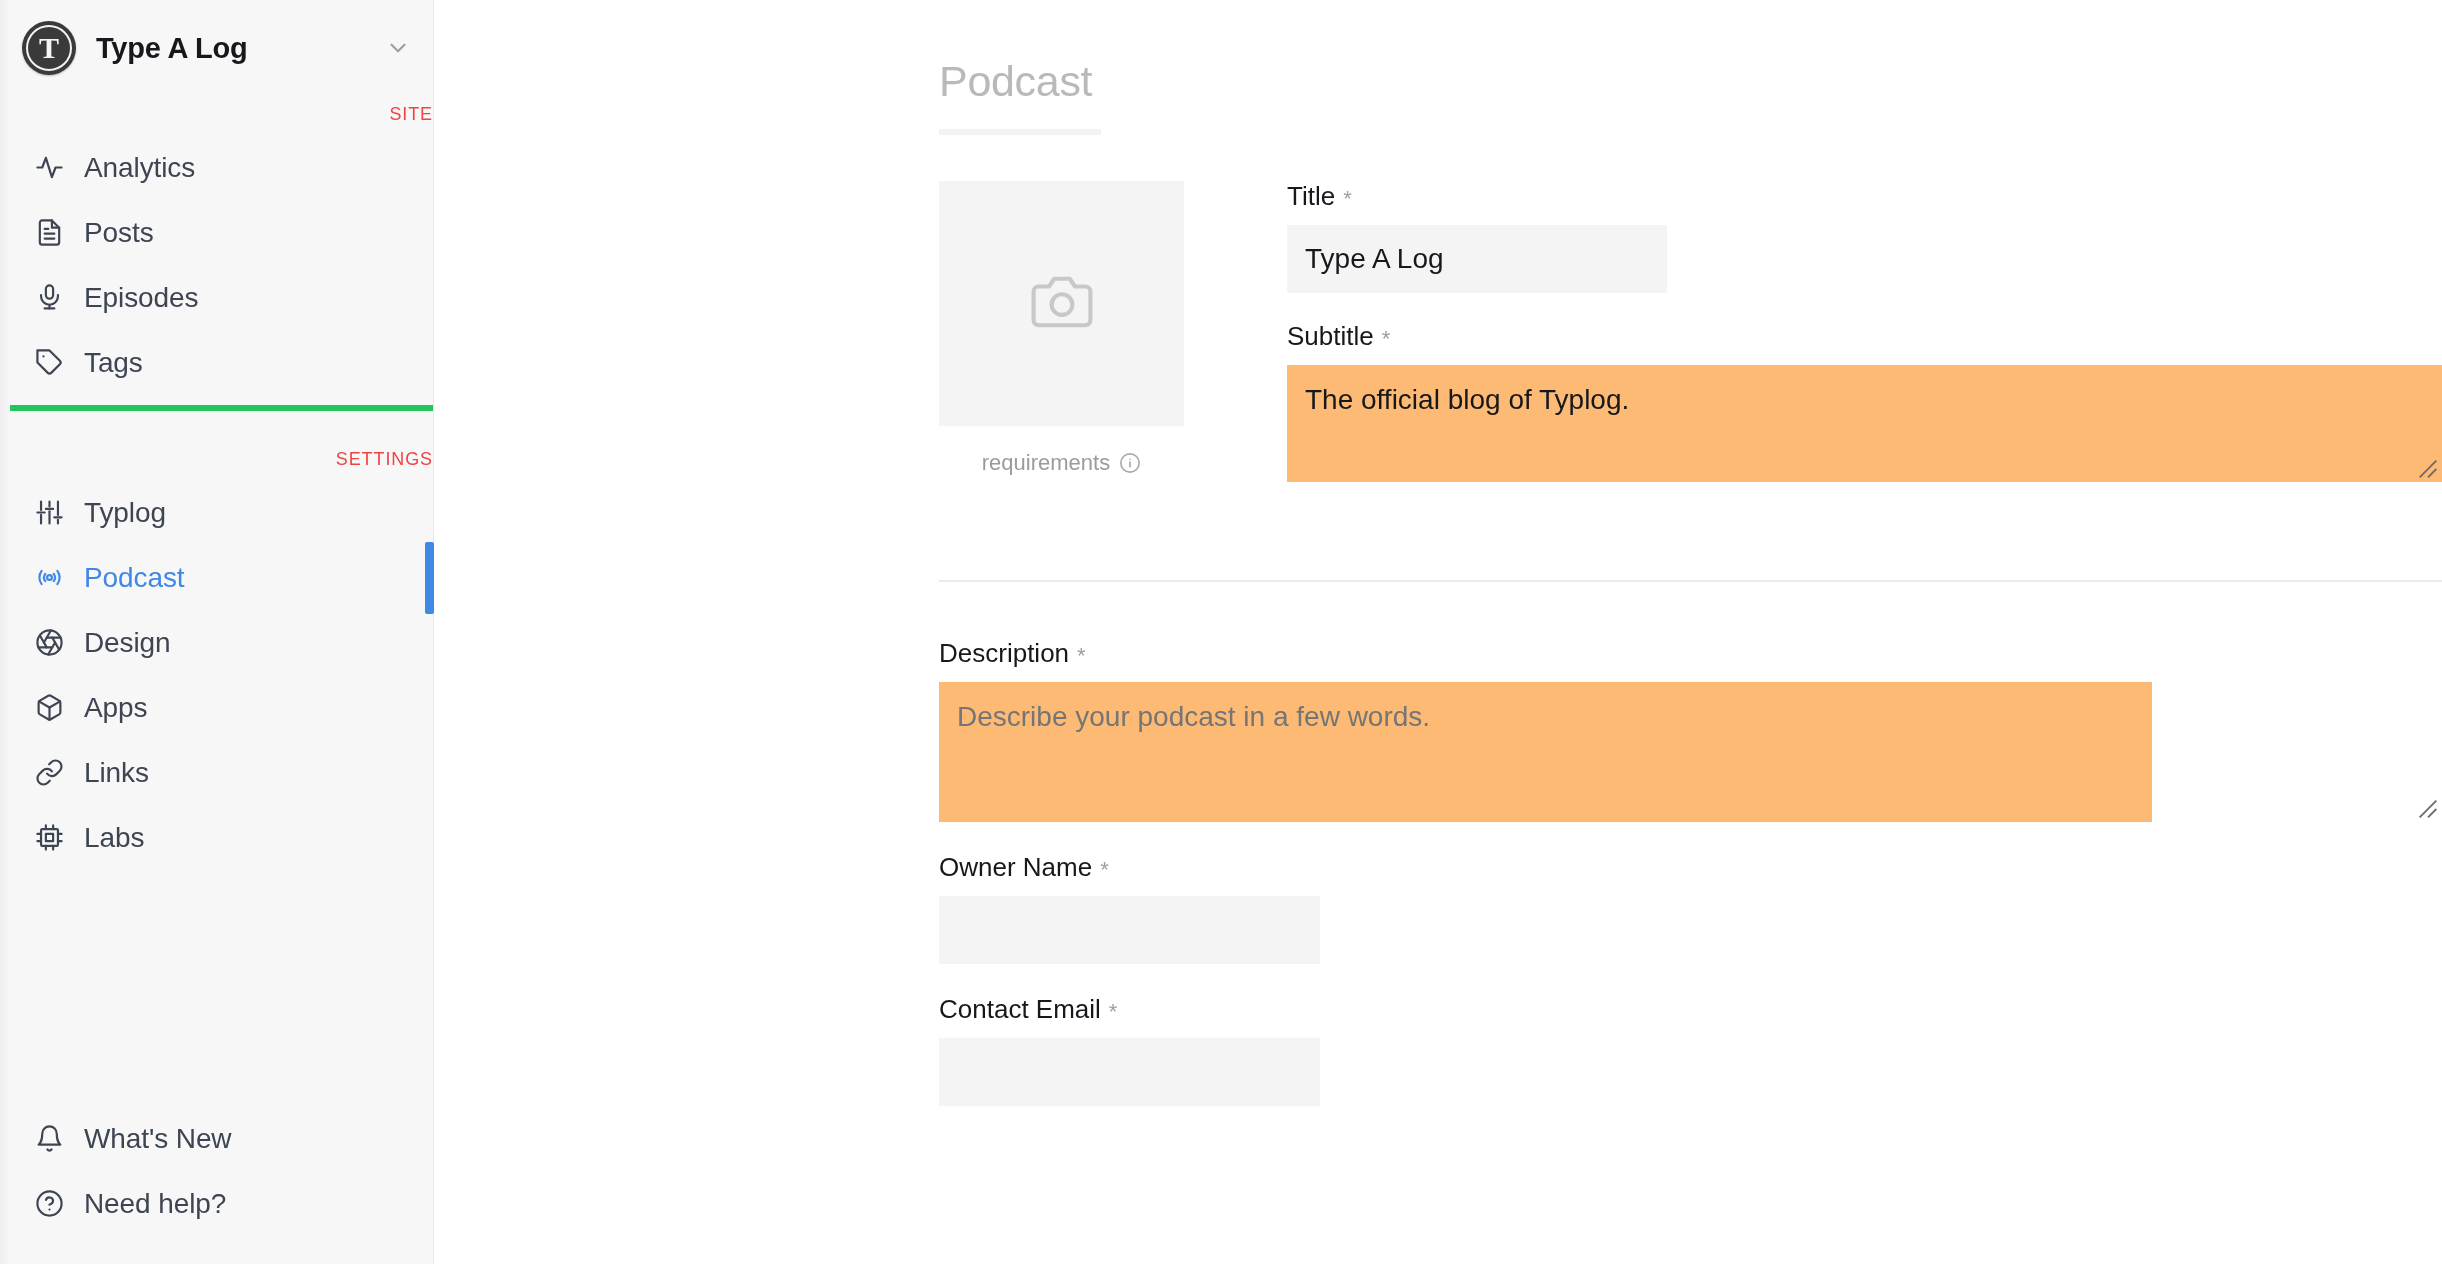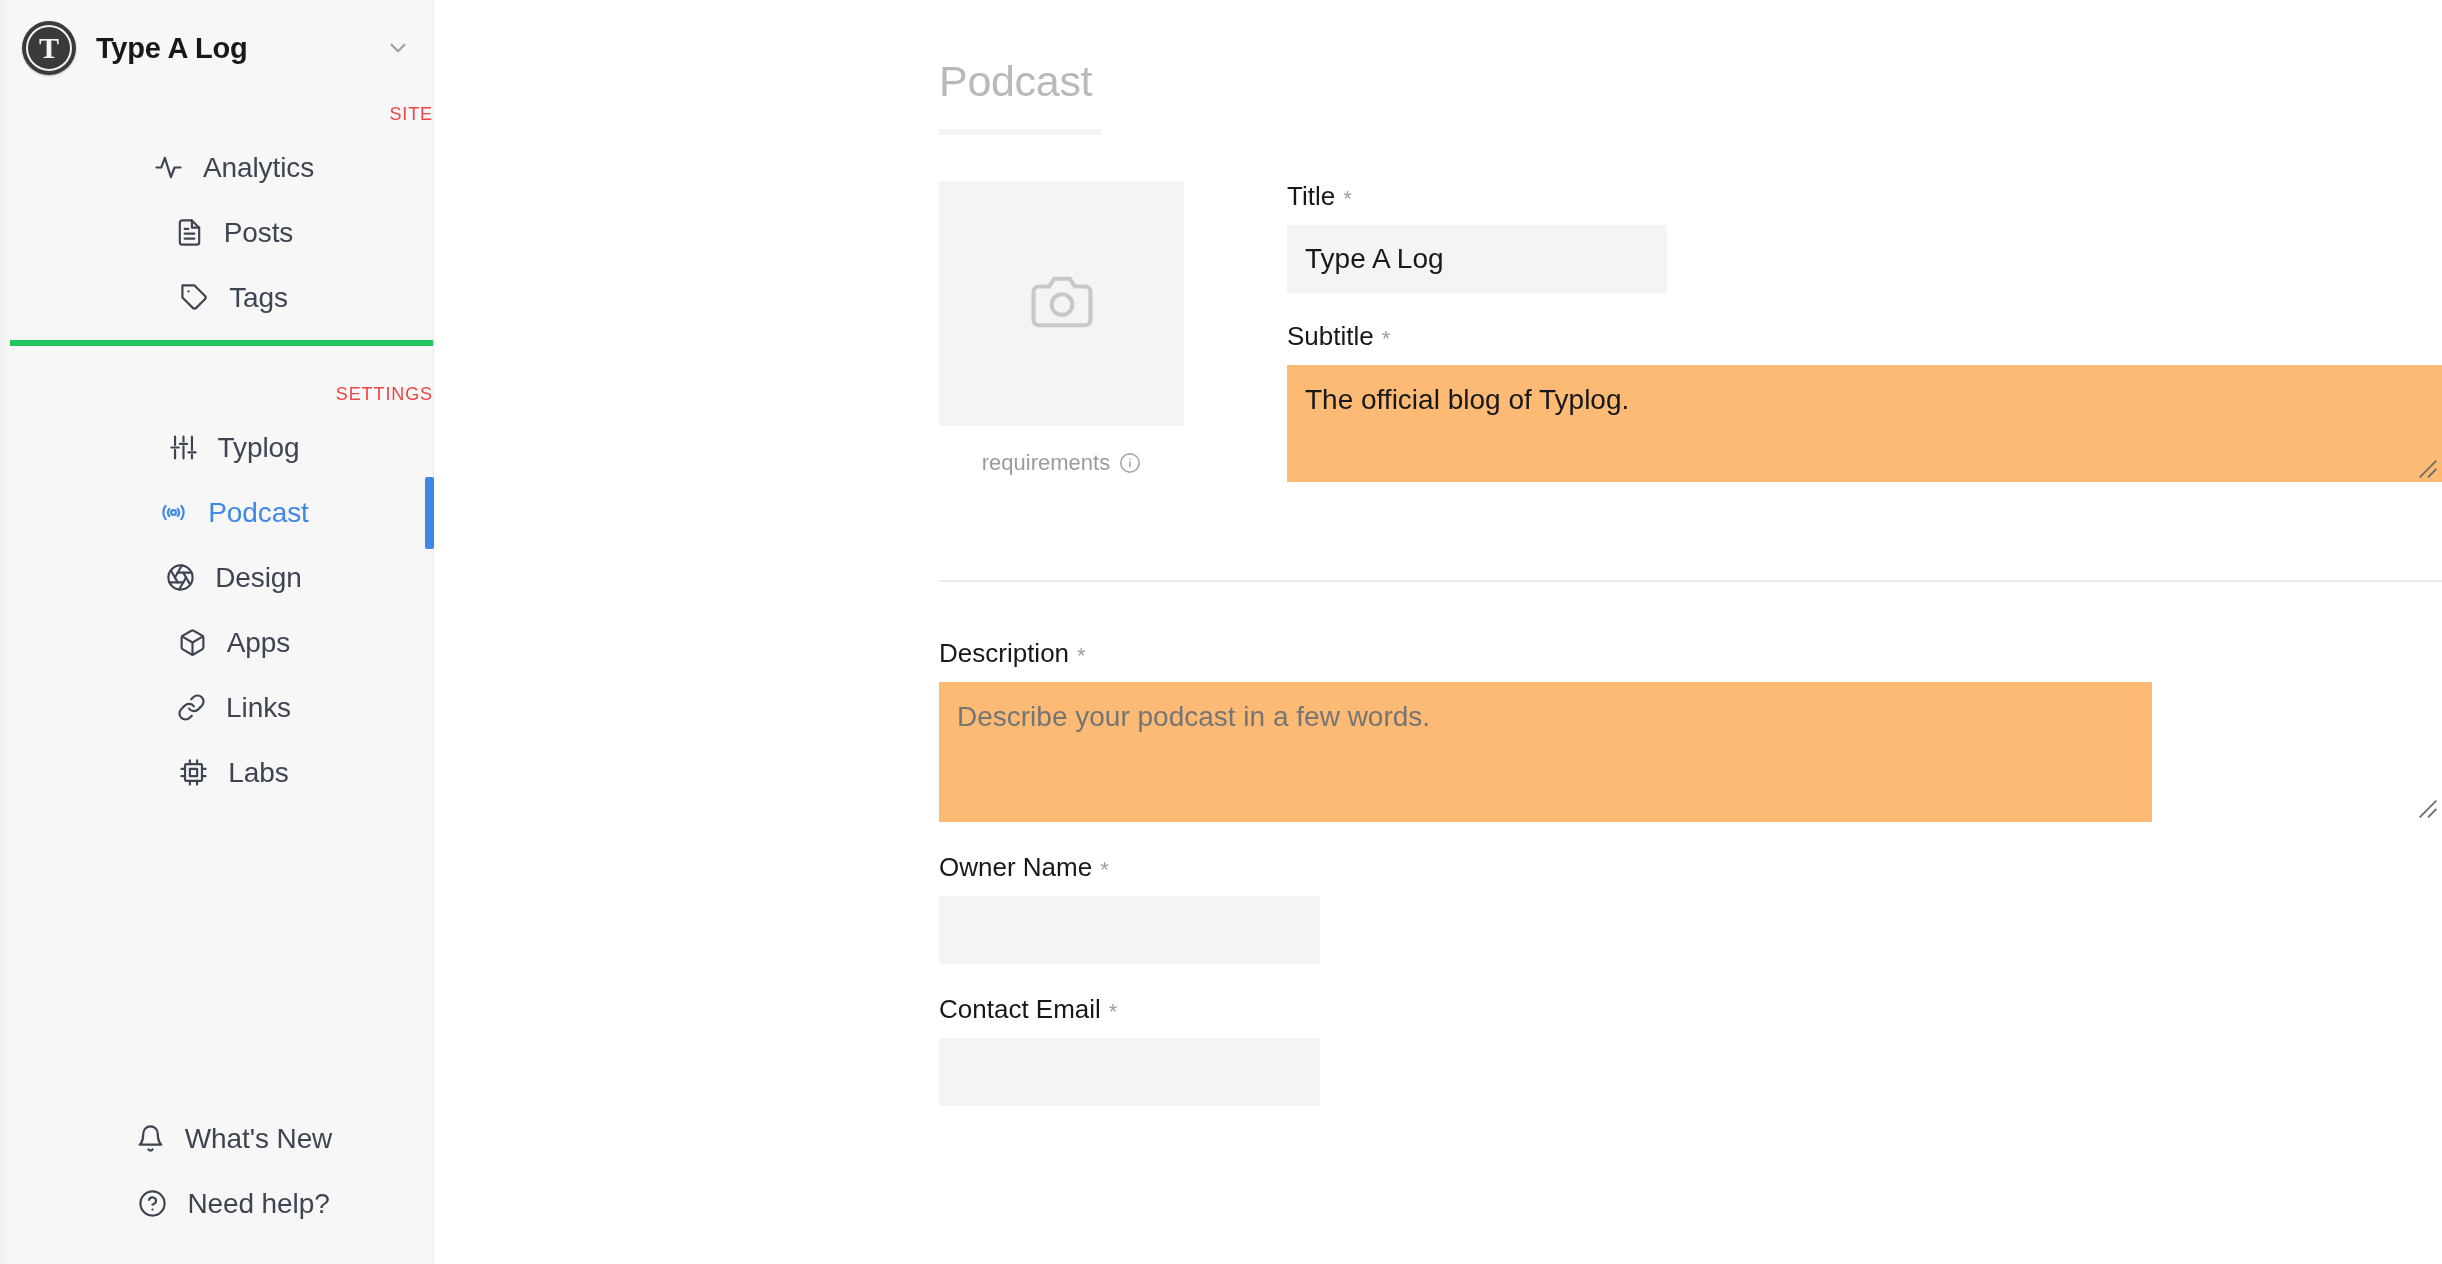--- a/index.html
+++ b/index.html
@@ -61,21 +61,21 @@
   .nav-section.with-rule { border-top:6px solid #22c55e; padding-top:26px; }
   .nav-label {
     font-size:18px; color:#ef4444; letter-spacing:.9px;
     padding:12px 0 10px 34px; font-weight:400;text-align:right;
   }
   .nav-item {
     display:flex; align-items:center; gap:19px;
     padding:8px 0 8px 34px;
     height:65px;
     font-size:28px; color:#3e4552; cursor:pointer;
-    white-space:nowrap; letter-spacing:-.1px;justify-content:center;
+    white-space:nowrap; letter-spacing:-.1px;
   }
   .nav-item .ico { width:31px; height:31px; flex:0 0 31px; display:flex; align-items:center; justify-content:center; }
   .nav-item.active { color:#3f88e5; }
   .nav-item.active .ico { color:#3f88e5; }
 
   .active-indicator{
     position:absolute; right:-1px; width:9px; height:72px;
     background:#3f88e5; border-radius:2px;
   }
 
@@ -190,20 +190,31 @@
               <path d="M14 2H6a2 2 0 0 0-2 2v16a2 2 0 0 0 2 2h12a2 2 0 0 0 2-2V8z"></path>
               <polyline points="14 2 14 8 20 8"></polyline>
               <line x1="8" y1="13" x2="16" y2="13"></line>
               <line x1="8" y1="17" x2="16" y2="17"></line>
               <line x1="8" y1="9" x2="11" y2="9"></line>
             </svg>
         </span>
         <span>Posts</span>
       </div>
 
+      <div class="nav-item">
+        <span class="ico">
+          <svg width="29" height="29" viewBox="0 0 24 24" fill="none" stroke="currentColor" stroke-width="1.8" stroke-linecap="round" stroke-linejoin="round">
+              <rect x="9" y="2" width="6" height="11" rx="3"></rect>
+              <path d="M5 10v1a7 7 0 0 0 14 0v-1"></path>
+              <line x1="12" y1="18" x2="12" y2="21"></line>
+              <line x1="8" y1="21" x2="16" y2="21"></line>
+            </svg>
+        </span>
+        <span>Episodes</span>
+      </div>
 
 
       <div class="nav-item">
         <span class="ico">
           <svg width="29" height="29" viewBox="0 0 24 24" fill="none" stroke="currentColor" stroke-width="1.8" stroke-linecap="round" stroke-linejoin="round">
               <path d="M20.59 13.41l-7.17 7.17a2 2 0 0 1-2.83 0L2 12V2h10l8.59 8.59a2 2 0 0 1 0 2.82z"></path>
               <line x1="7" y1="7" x2="7.01" y2="7"></line>
             </svg>
         </span>
         <span>Tags</span>

